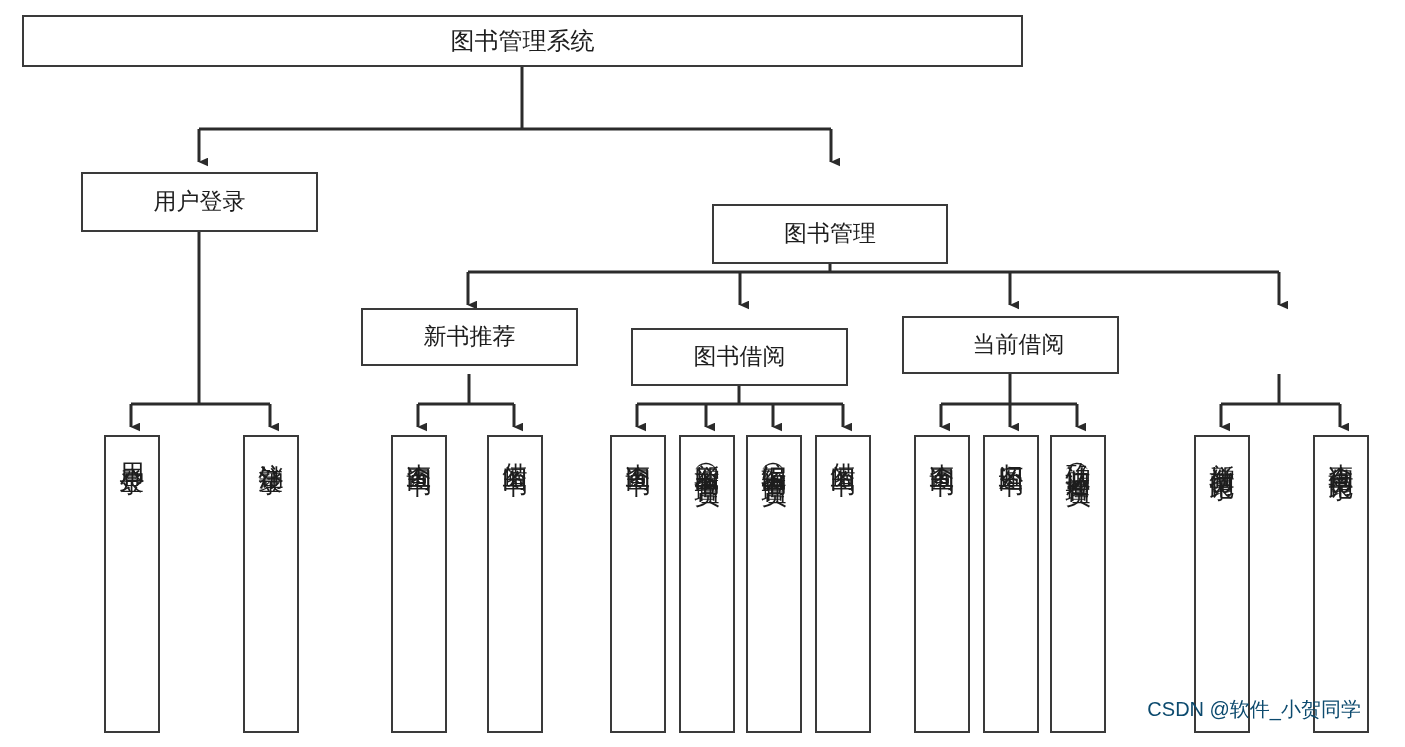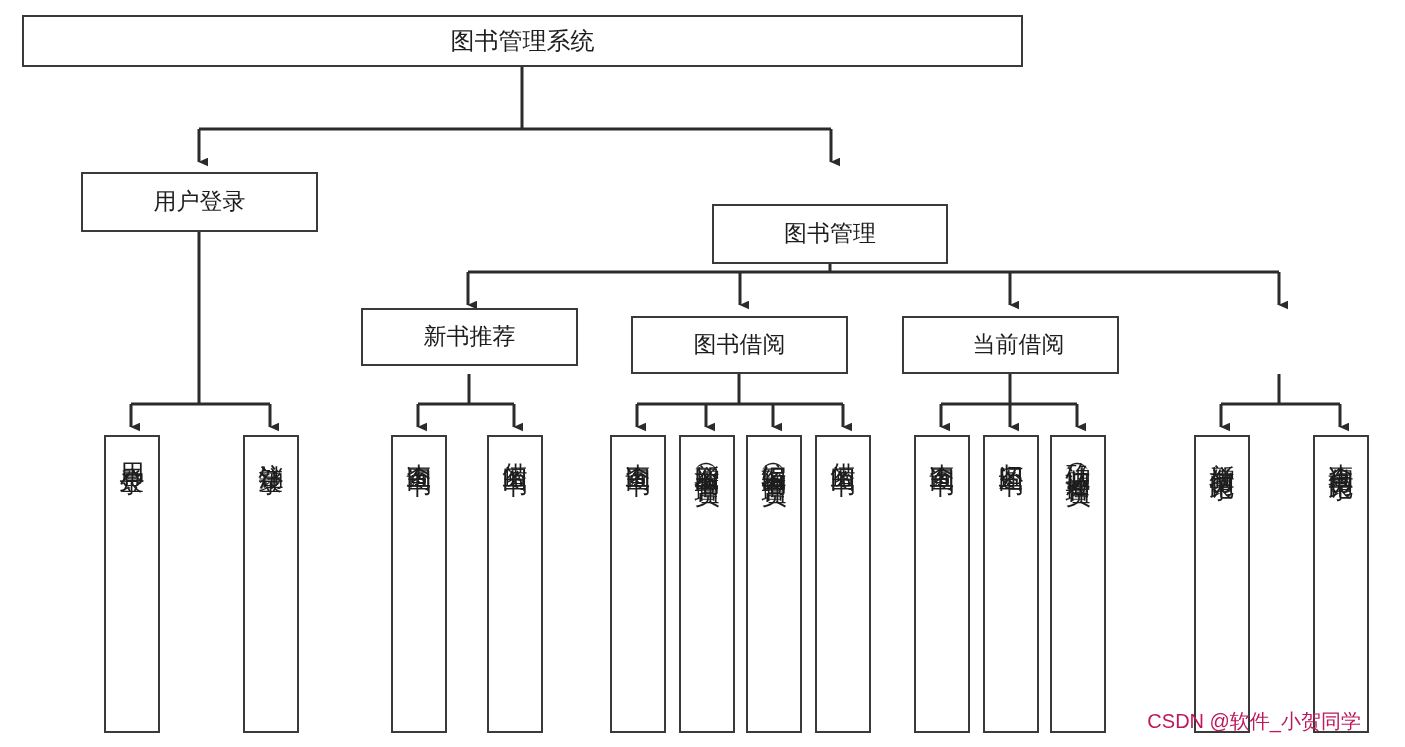--- a/index.html
+++ b/index.html
@@ -57,23 +57,23 @@
     writing-mode: vertical-rl;
     text-orientation: upright;
     font-size: 25px;
     letter-spacing: 3px;
     line-height: 1;
     white-space: nowrap;
   }
   .watermark {
     position: absolute;
     right: 8px;
-    bottom: 12px;
+    bottom: 24px;
     font-size: 20px;
-    color: #be185d;
+    color: #0c4a6e;
     z-index: 9;
     white-space: nowrap;
     pointer-events: none;
   }
 </style>
 </head>
 <body>
 
 <div id="diagram-root">
 
@@ -134,21 +134,21 @@
   <div class="node horizontal" style="left:81px; top:172px; width:237px; height:60px;">
     <span class="node-label">用户登录</span>
   </div>
   <div class="node horizontal" style="left:712px; top:172px; width:236px; height:60px;margin-top:32px;">
     <span class="node-label">图书管理</span>
   </div>
 
   <div class="node horizontal" style="left:361px; top:308px; width:217px; height:58px;">
     <span class="node-label">新书推荐</span>
   </div>
-  <div class="node horizontal" style="left:631px; top:316px; width:217px; height:58px;justify-content:center;">
+  <div class="node horizontal" style="left:631px; top:328px; width:217px; height:58px;justify-content:center;">
     <span class="node-label">图书借阅</span>
   </div>
   <div class="node horizontal" style="left:902px; top:316px; width:217px; height:58px;padding-left:16px;">
     <span class="node-label">当前借阅</span>
   </div>
 
   <div class="node vertical" style="left:104px; top:435px; width:56px; height:298px;">
     <span class="node-label">用户登录</span>
   </div>
   <div class="node vertical" style="left:243px; top:435px; width:56px; height:298px;">

